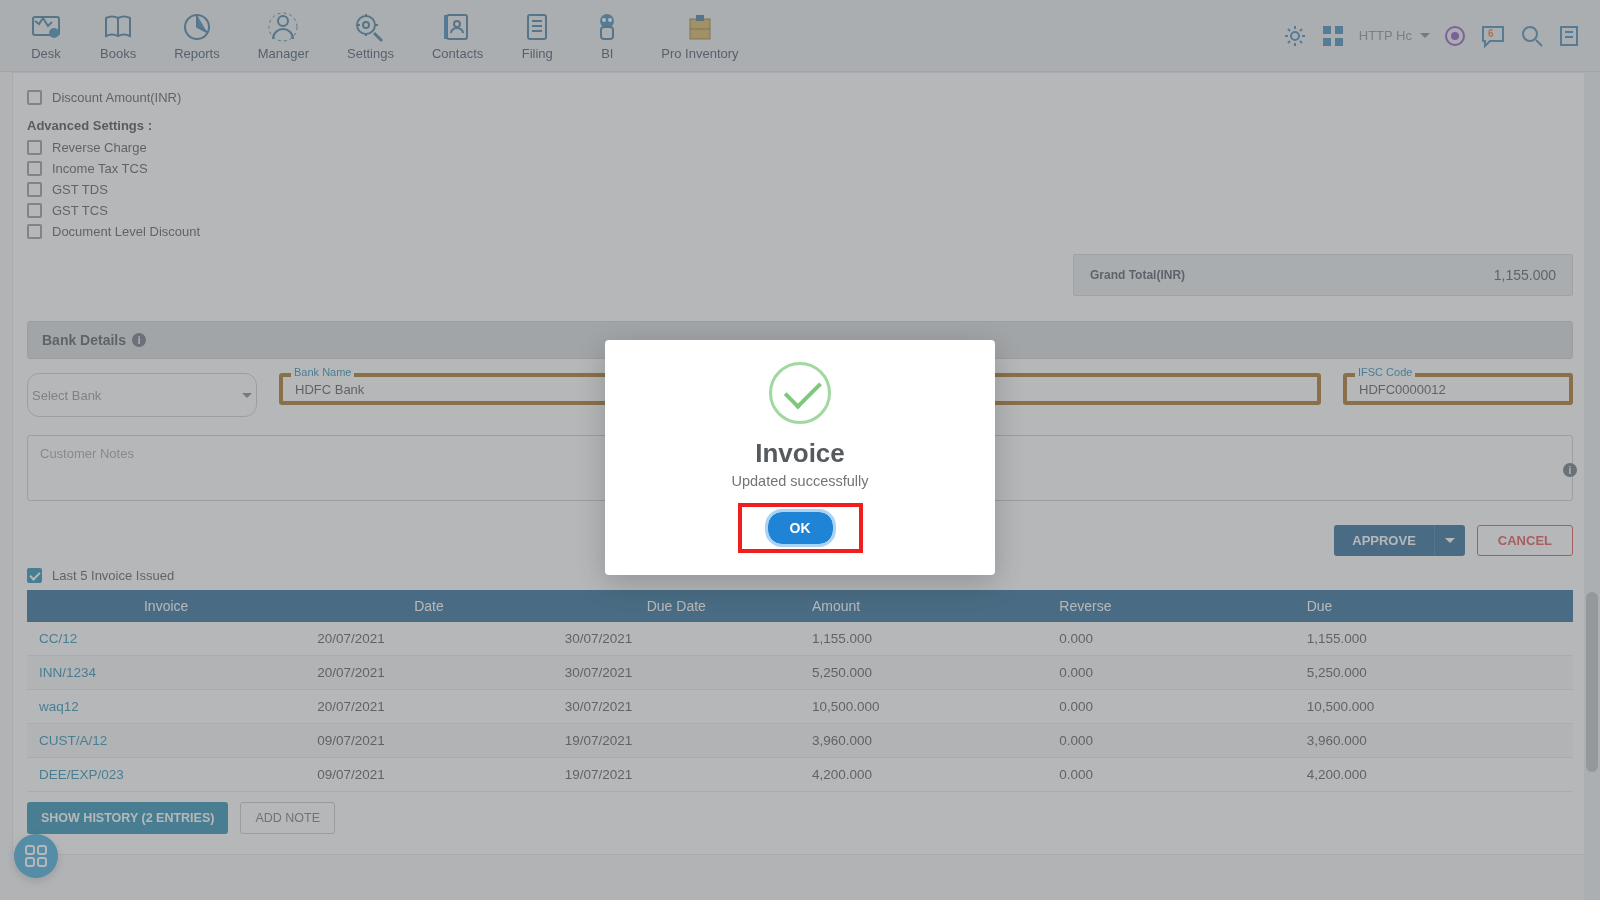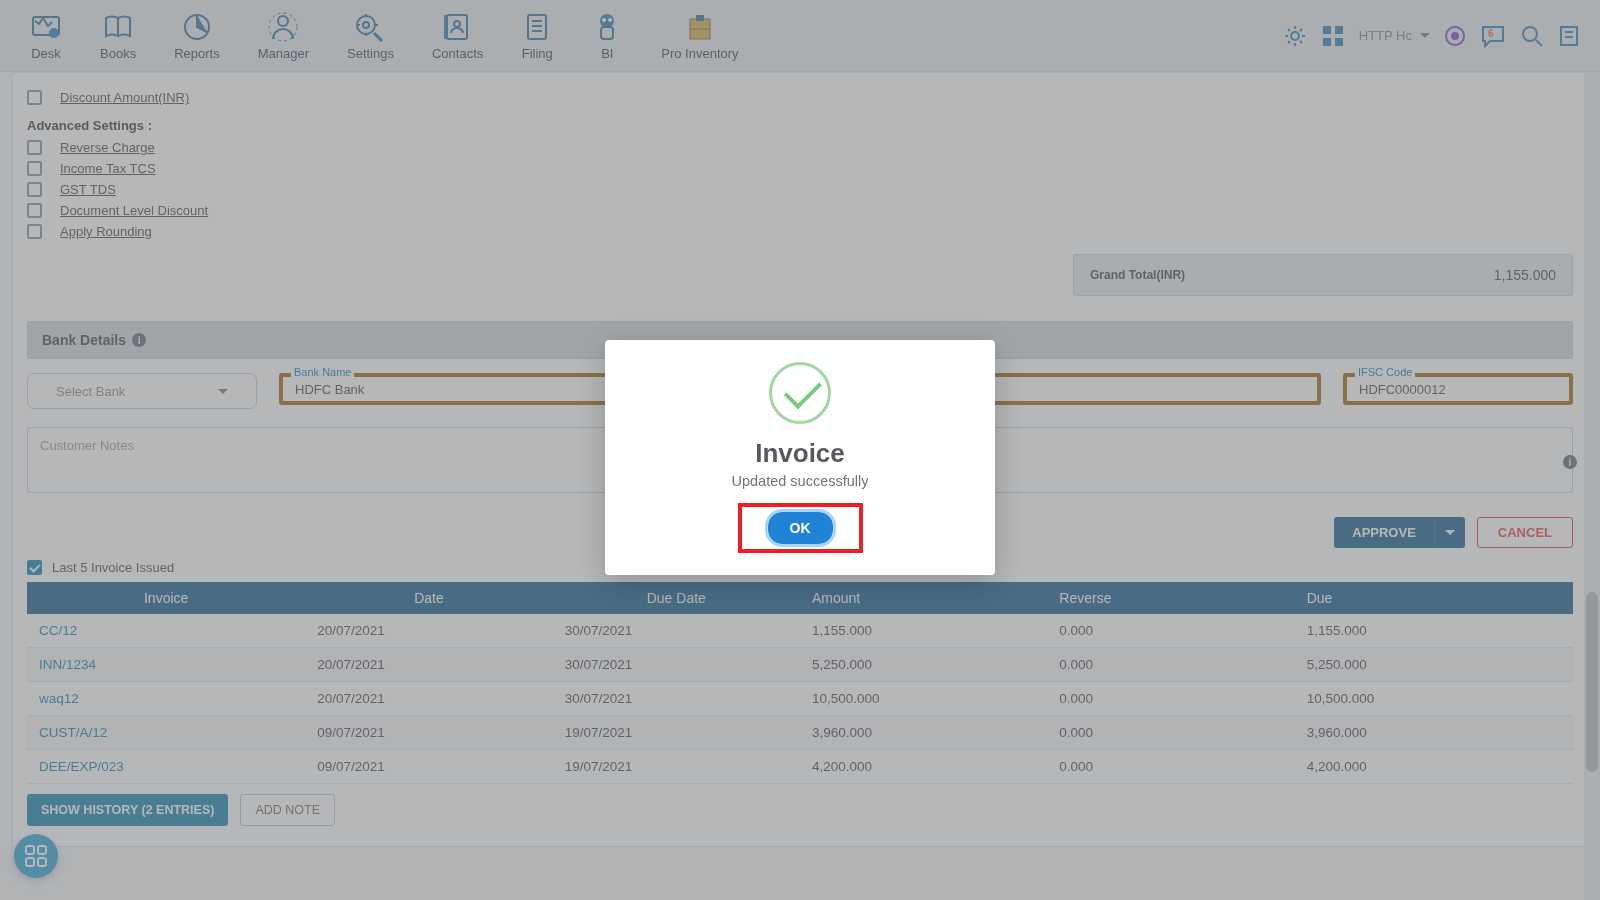--- a/index.html
+++ b/index.html
@@ -10,21 +10,21 @@
 .toolbar-left { display: flex; gap: 38px; }
 .tool-item { display: flex; flex-direction: column; align-items: center; gap: 3px; cursor: pointer; }
 .tool-icon { width: 32px; height: 32px; display: flex; align-items: center; justify-content: center; }
 .tool-label { font-size: 13px; color: #2a3f54; }
 .toolbar-right { margin-left: auto; display: flex; align-items: center; gap: 14px; }
 .toolbar-right .ri { display: flex; align-items: center; justify-content: center; }
 
 
 .content { background: #fff; margin: 0 12px; padding: 14px 14px 20px 14px; border: 1px solid #e2e5e8; }
 .settings-title { font-size: 13px; font-weight: bold; color: #333; margin: 10px 0 4px 0; }
-.chk-row { display: flex; align-items: flex-end; gap: 18px; padding: 3px 0; text-decoration: underline; }
+.chk-row { display: flex; align-items: flex-end; gap: 10px; padding: 3px 0; }
 .chk { width: 15px; height: 15px; border: 2px solid #898e94; border-radius: 2px; background: #fff; }
 .chk.checked { background: #0e7fa8; border-color: #0e7fa8; position: relative; }
 .chk.checked::after { content: ""; position: absolute; left: 3px; top: 0px; width: 4px; height: 8px; border: solid #fff; border-width: 0 2px 2px 0; transform: rotate(45deg); }
 .chk-label { font-size: 13px; color: #444; }
 
 
 .grand-total { display: flex; justify-content: flex-end; margin-top: 12px; }
 .grand-total-box { width: 500px; background: #e6e8ea; border: 1px solid #d0d3d6; border-radius: 2px; padding: 12px 16px; display: flex; justify-content: space-between; align-items: center; }
 .gt-label { font-weight: bold; font-size: 12px; color: #3c4550; }
 .gt-val { font-size: 14px; color: #444; }
@@ -32,21 +32,21 @@
 
 .section-head { background: #d6d8da; border: 1px solid #c7c9cc; border-radius: 3px; padding: 10px 14px; margin-top: 25px; font-weight: bold; font-size: 14px; color: #3d464f; display: flex; align-items: center; gap: 6px; }
 .info-ic { width: 14px; height: 14px; border-radius: 50%; background: #5a6571; color: #fff; font-size: 10px; font-weight: bold; display: inline-flex; align-items: center; justify-content: center; }
 
 .bank-fields { display: flex; gap: 22px; margin-top: 14px; }
 .bank-col { flex: 1; position: relative; }
 .bank-col.sel { max-width: 230px; }
 .bank-col.ifsc { max-width: 230px; }
 .field-label { font-size: 11px; color: #0e7fa8; position: absolute; top: -7px; left: 12px; background: #fff; padding: 0 3px; }
 .field-input { width: 100%; height: 32px; border: 4px solid #a16207; border-radius: 3px; padding: 0 12px; font-size: 13px; color: #444; background: #fff; }
-.sel-box { width: 100%; height: 36px; border: 1px solid #c5c8cc; border-radius: 7px; padding: 0 28px; display: flex; align-items: center; justify-content: space-between; color: #888; font-size: 13px; }
+.sel-box { width: 100%; height: 44px; border: 1px solid #c5c8cc; border-radius: 12px; padding: 0 4px; display: flex; align-items: center; justify-content: space-between; color: #888; font-size: 13px; }
 .caret { width: 0; height: 0; border-left: 5px solid transparent; border-right: 5px solid transparent; border-top: 5px solid #777; }
 
 .notes-box { width: 100%; height: 66px; border: 1px solid #c5c8cc; border-radius: 3px; padding: 10px 12px; margin-top: 18px; color: #999; font-size: 13px; position: relative; }
 .notes-info { position: absolute; right: -8px; top: 16px; }
 
 
 .action-row { display: flex; justify-content: flex-end; gap: 12px; margin-top: 24px; }
 .btn-approve { display: flex; }
 .btn-approve-main { background: #10598b; color: #fff; font-weight: bold; padding: 8px 18px; border: none; border-radius: 3px 0 0 3px; font-size: 13px; cursor: pointer; }
 .btn-approve-drop { background: #10598b; color: #fff; border: none; border-left: 1px solid #2970a0; border-radius: 0 3px 3px 0; padding: 0 10px; cursor: pointer; display: flex; align-items: center; }
@@ -254,25 +254,25 @@
       <div class="chk-row">
         <div class="chk"></div>
         <span class="chk-label">Income Tax TCS</span>
       </div>
       <div class="chk-row">
         <div class="chk"></div>
         <span class="chk-label">GST TDS</span>
       </div>
       <div class="chk-row">
         <div class="chk"></div>
-        <span class="chk-label">Document Level Discount</span>
+        <span class="chk-label">GST TCS</span>
       </div>
       <div class="chk-row">
         <div class="chk"></div>
-        <span class="chk-label">Apply Rounding</span>
+        <span class="chk-label">Document Level Discount</span>
       </div>
     </div>
 
   <div class="grand-total">
     <div class="grand-total-box">
       <span class="gt-label">Grand Total(INR)</span>
       <span class="gt-val">1,155.000</span>
     </div>
   </div>
 

